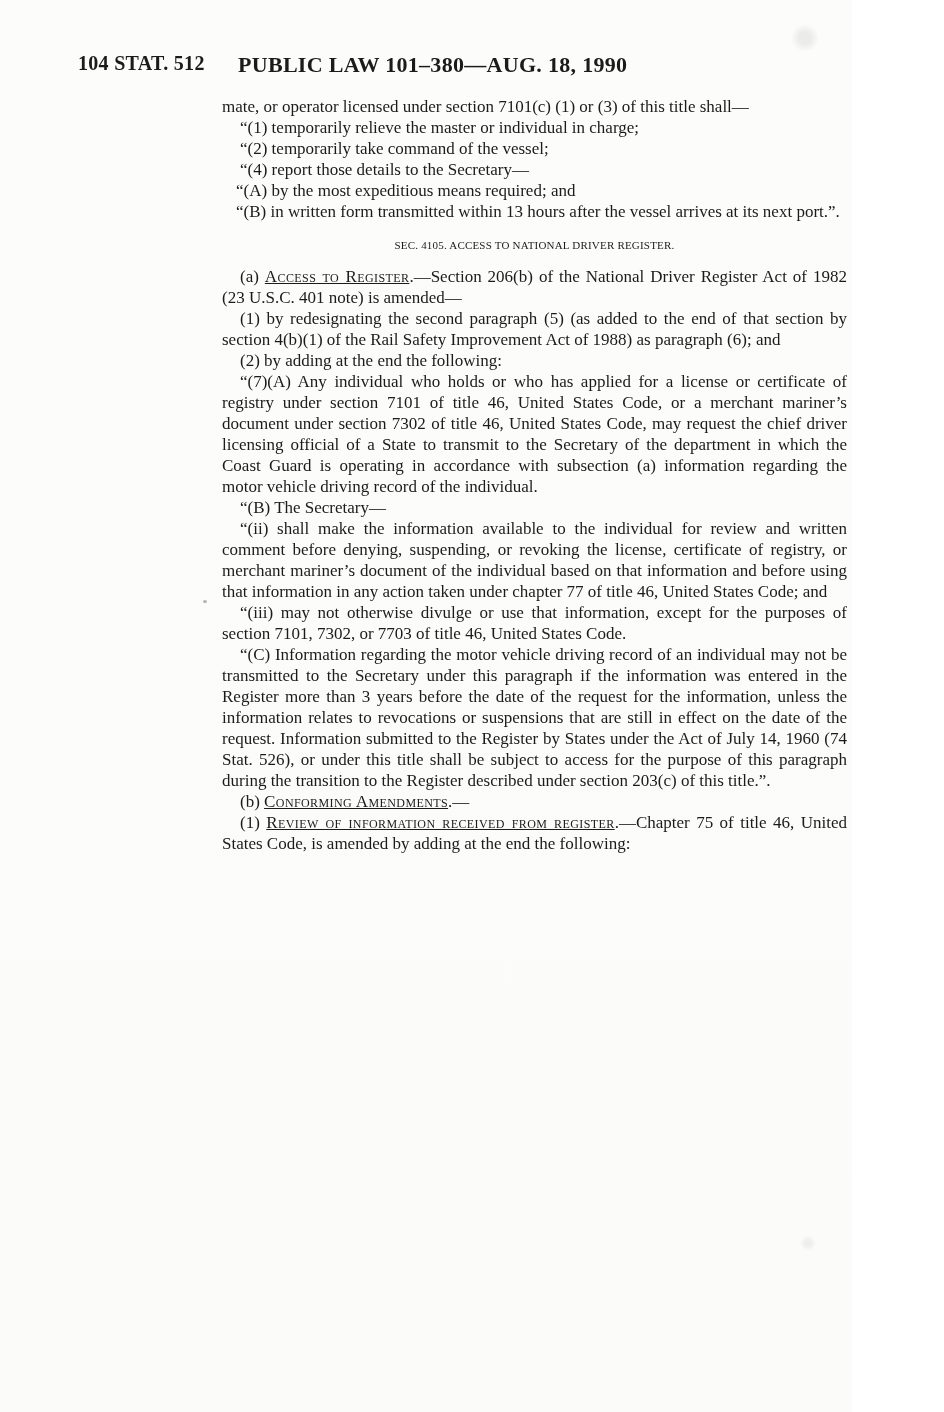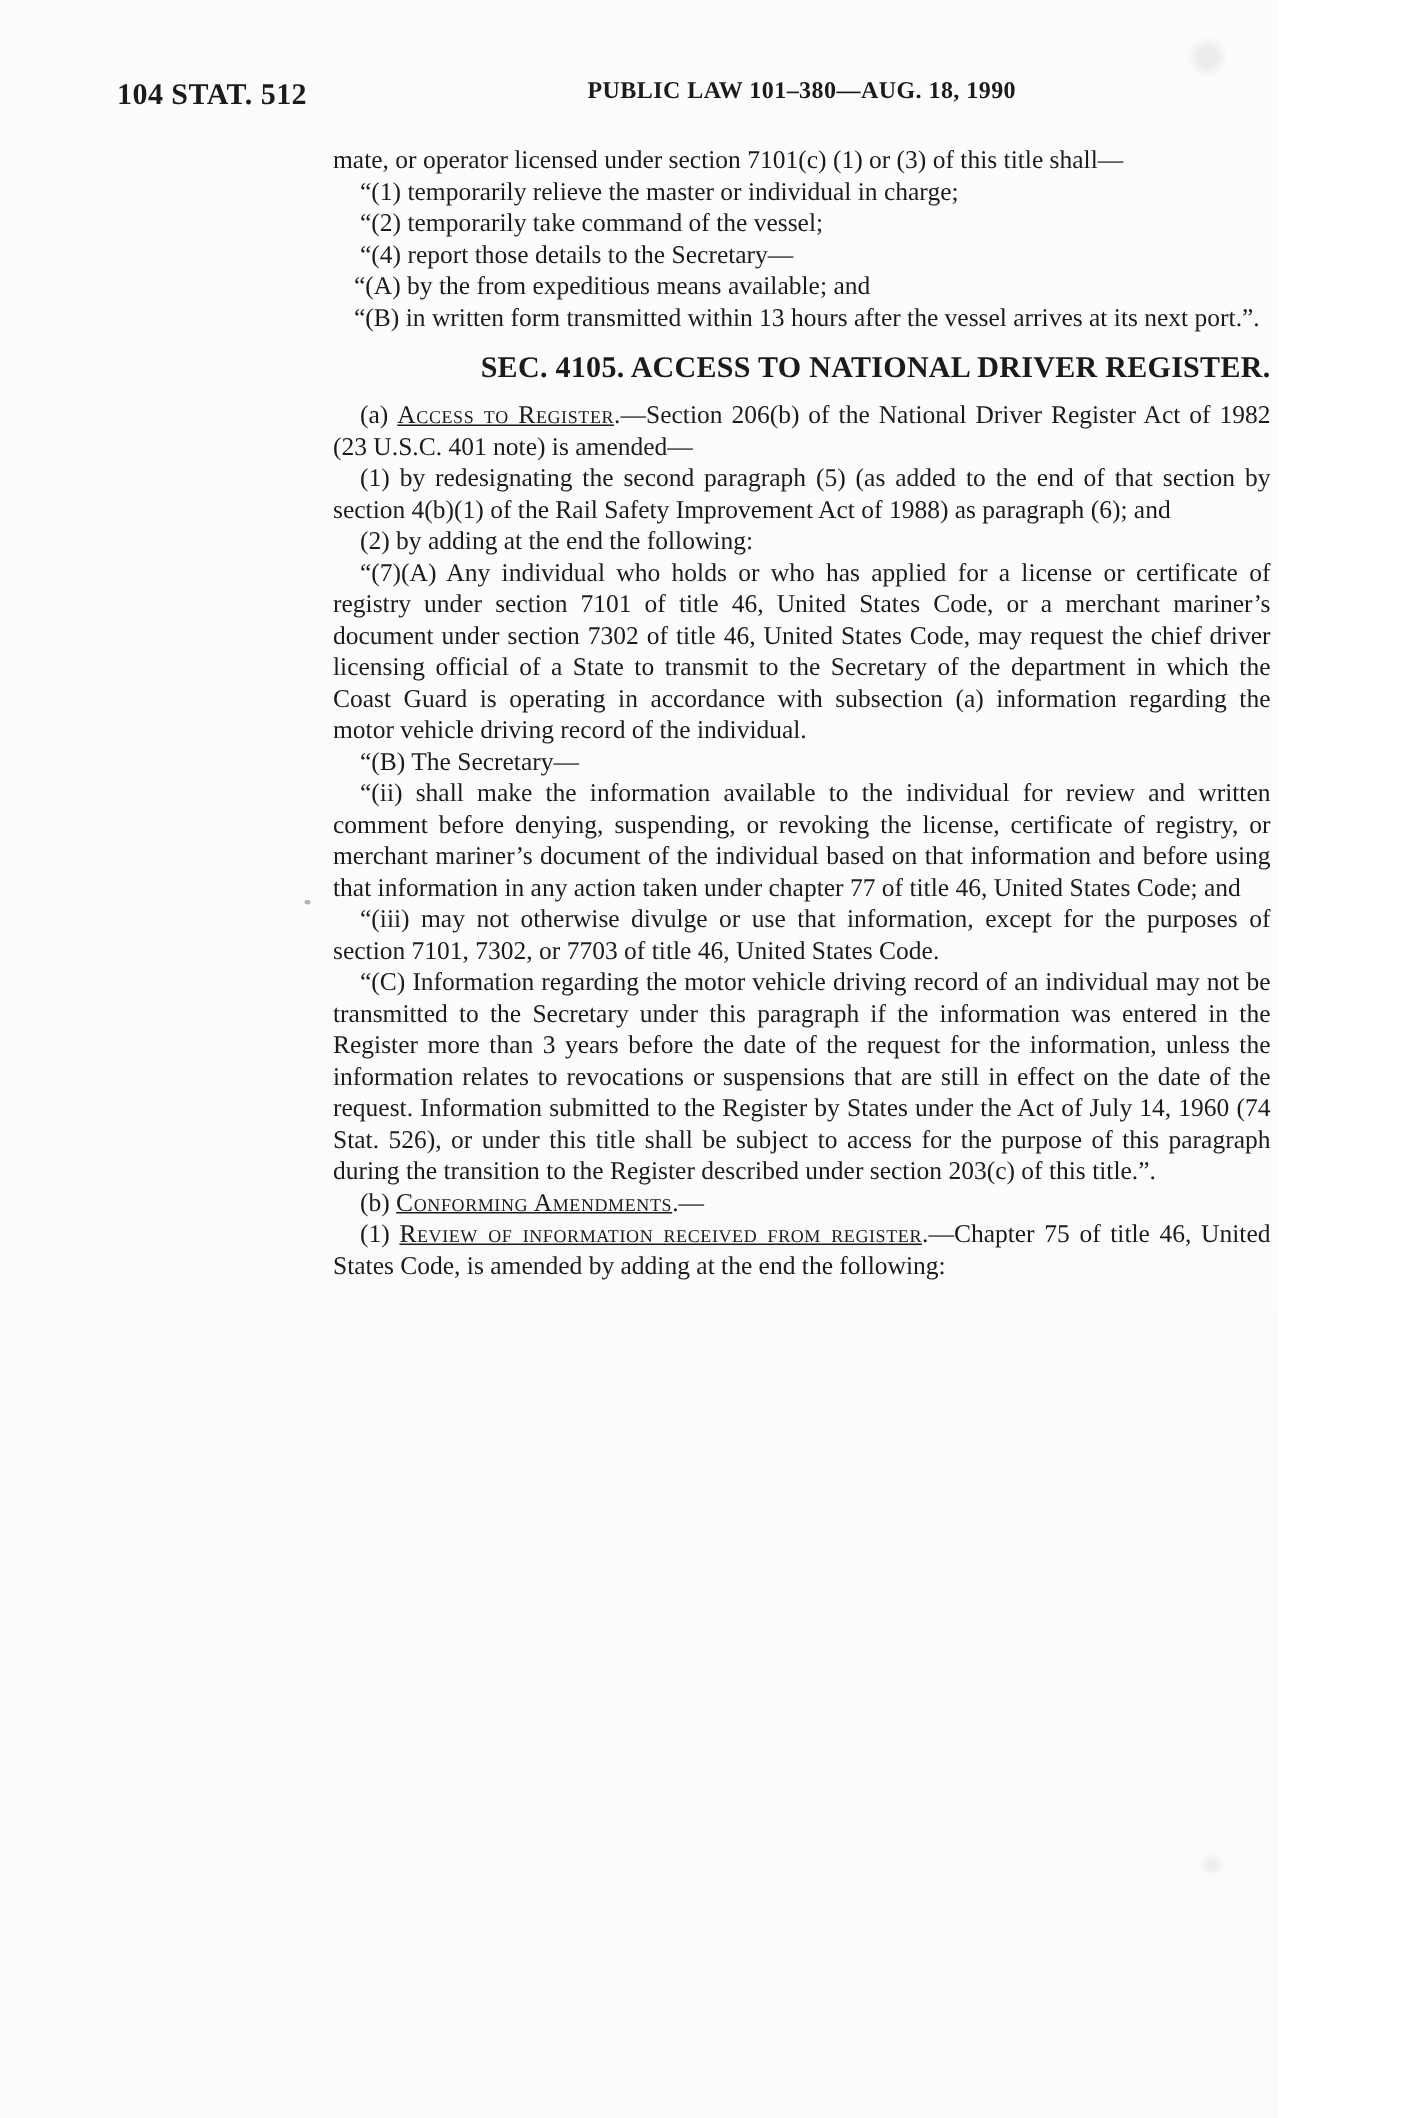--- a/index.html
+++ b/index.html
@@ -37,25 +37,24 @@
     position: absolute;
     left: 78px;
     top: 0;
     font-size: 20px;
     font-weight: bold;
     letter-spacing: 0.3px;
     white-space: nowrap;
   }
   .law-label {
     position: absolute;
-    left: 222px;
+    left: 238px;
     top: 0;
     width: 625px;
-    text-align: center;
-    font-size: 16px;
+    font-size: 22px;
     font-weight: bold;
     letter-spacing: 0.3px;
     white-space: nowrap;
   }
   .doc {
     position: absolute;
     top: 96px;
     left: 222px;
     width: 625px;
     font-size: 17px;
@@ -70,25 +69,25 @@
   
   .ind0 { text-indent: 18px; }
   
   .ind1 { margin-left: 23px; text-indent: 18px; }
   
   .ind2 { margin-left: 37px; text-indent: 18px; }
   
   .ind3 { margin-left: 63px; text-indent: 14px; }
   .sec-heading {
     margin: 14px 0 11px 0;
-    font-size: 20px;
+    font-size: 11px;
     line-height: 19px;
-    font-weight: bold;
+    font-weight: normal;
     letter-spacing: 0.2px;
-    text-align: right;
+    text-align: center;
     text-indent: 0;
   }
   .sc {
     font-variant: small-caps;
     letter-spacing: 0.4px;
     text-decoration: underline;
   }
   .doc-marker {
     position: absolute;
     left: 203px;
@@ -113,21 +112,21 @@
 
     <p class="cont">mate, or operator licensed under section 7101(c) (1) or (3) of this title shall—</p>
 
     <p class="ind1">“(1) temporarily relieve the master or individual in charge;</p>
 
     <p class="ind1">“(2) temporarily take command of the vessel;</p>
 
 
     <p class="ind1">“(4) report those details to the Secretary—</p>
 
-    <p class="ind3">“(A) by the from expeditious means available; and</p>
+    <p class="ind3">“(A) by the most expeditious means required; and</p>
 
     <p class="ind3">“(B) in written form transmitted within 13 hours after the vessel arrives at its next port.”.</p>
 
     <h2 class="sec-heading">SEC. 4105. ACCESS TO NATIONAL DRIVER REGISTER.</h2>
 
     <p class="ind0"><span>(a) </span><span class="sc">Access to Register</span><span>.—Section 206(b) of the National Driver Register Act of 1982 (23 U.S.C. 401 note) is amended—</span></p>
 
     <p class="ind1">(1) by redesignating the second paragraph (5) (as added to the end of that section by section 4(b)(1) of the Rail Safety Improvement Act of 1988) as paragraph (6); and</p>
 
     <p class="ind1">(2) by adding at the end the following:</p>

